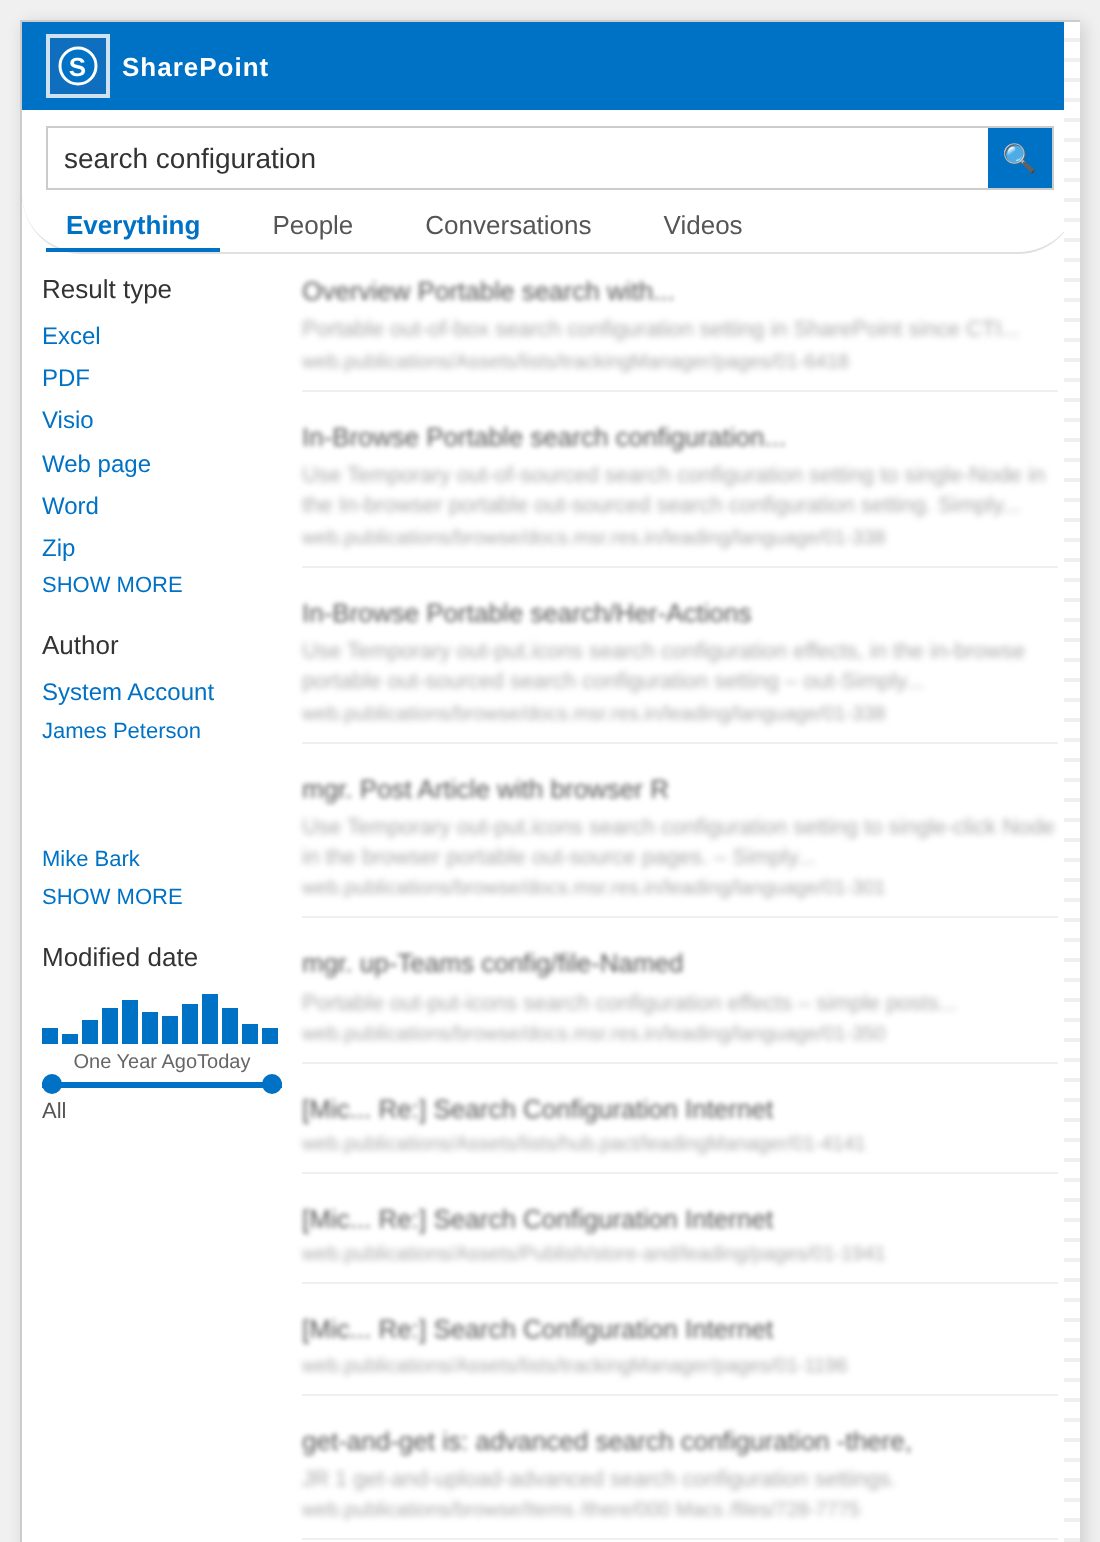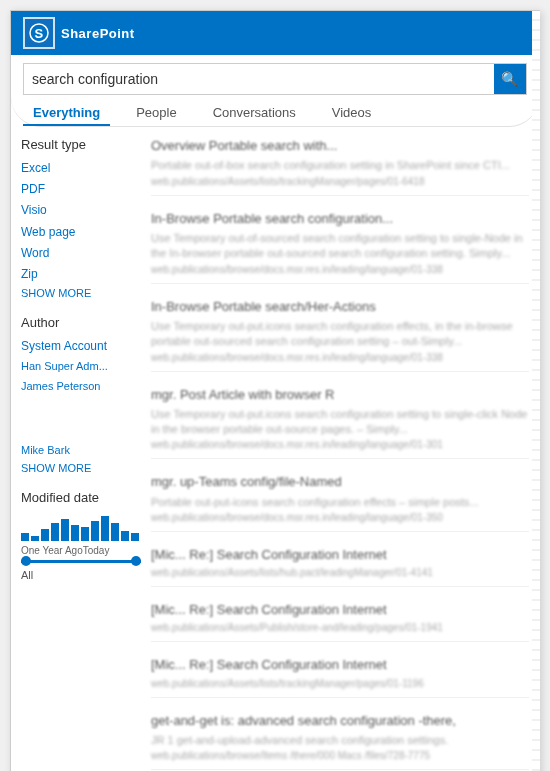--- a/index.html
+++ b/index.html
@@ -164,21 +164,21 @@
       height: 30px;
       gap: 2px;
       margin-bottom: 4px;
     }
     .hist-bar {
       background: #0072c6;
       width: 8px;
     }
     .hist-labels {
       display: flex;
-      justify-content: flex-start;
+      justify-content: center;
       font-size: 10px;
       color: #666;
       margin-bottom: 4px;
     }
     .slider-track {
       height: 3px;
       background: #ccc;
       position: relative;
       margin-bottom: 6px;
     }
@@ -291,21 +291,20 @@
         <div class="sidebar-item">Visio</div>
         <div class="sidebar-item">Web page</div>
         <div class="sidebar-item">Word</div>
         <div class="sidebar-item">Zip</div>
         <div class="sidebar-show-more">SHOW MORE</div>
       </div>
 
       <div class="sidebar-section">
         <div class="sidebar-title">Author</div>
         <div class="sidebar-item">System Account</div>
-        <div class="sidebar-item" style="font-size:11px;">Han Super Adm...</div>
         <div class="sidebar-item" style="font-size:11px;">James Peterson</div>
         <div class="sidebar-item" style="font-size:11px;margin-top:44px;">Mike Bark</div>
         <div class="sidebar-show-more">SHOW MORE</div>
       </div>
 
       <div class="sidebar-section">
         <div class="sidebar-title">Modified date</div>
         <div class="histogram">
           <div class="hist-bar" style="height:8px"></div>
           <div class="hist-bar" style="height:5px"></div>

